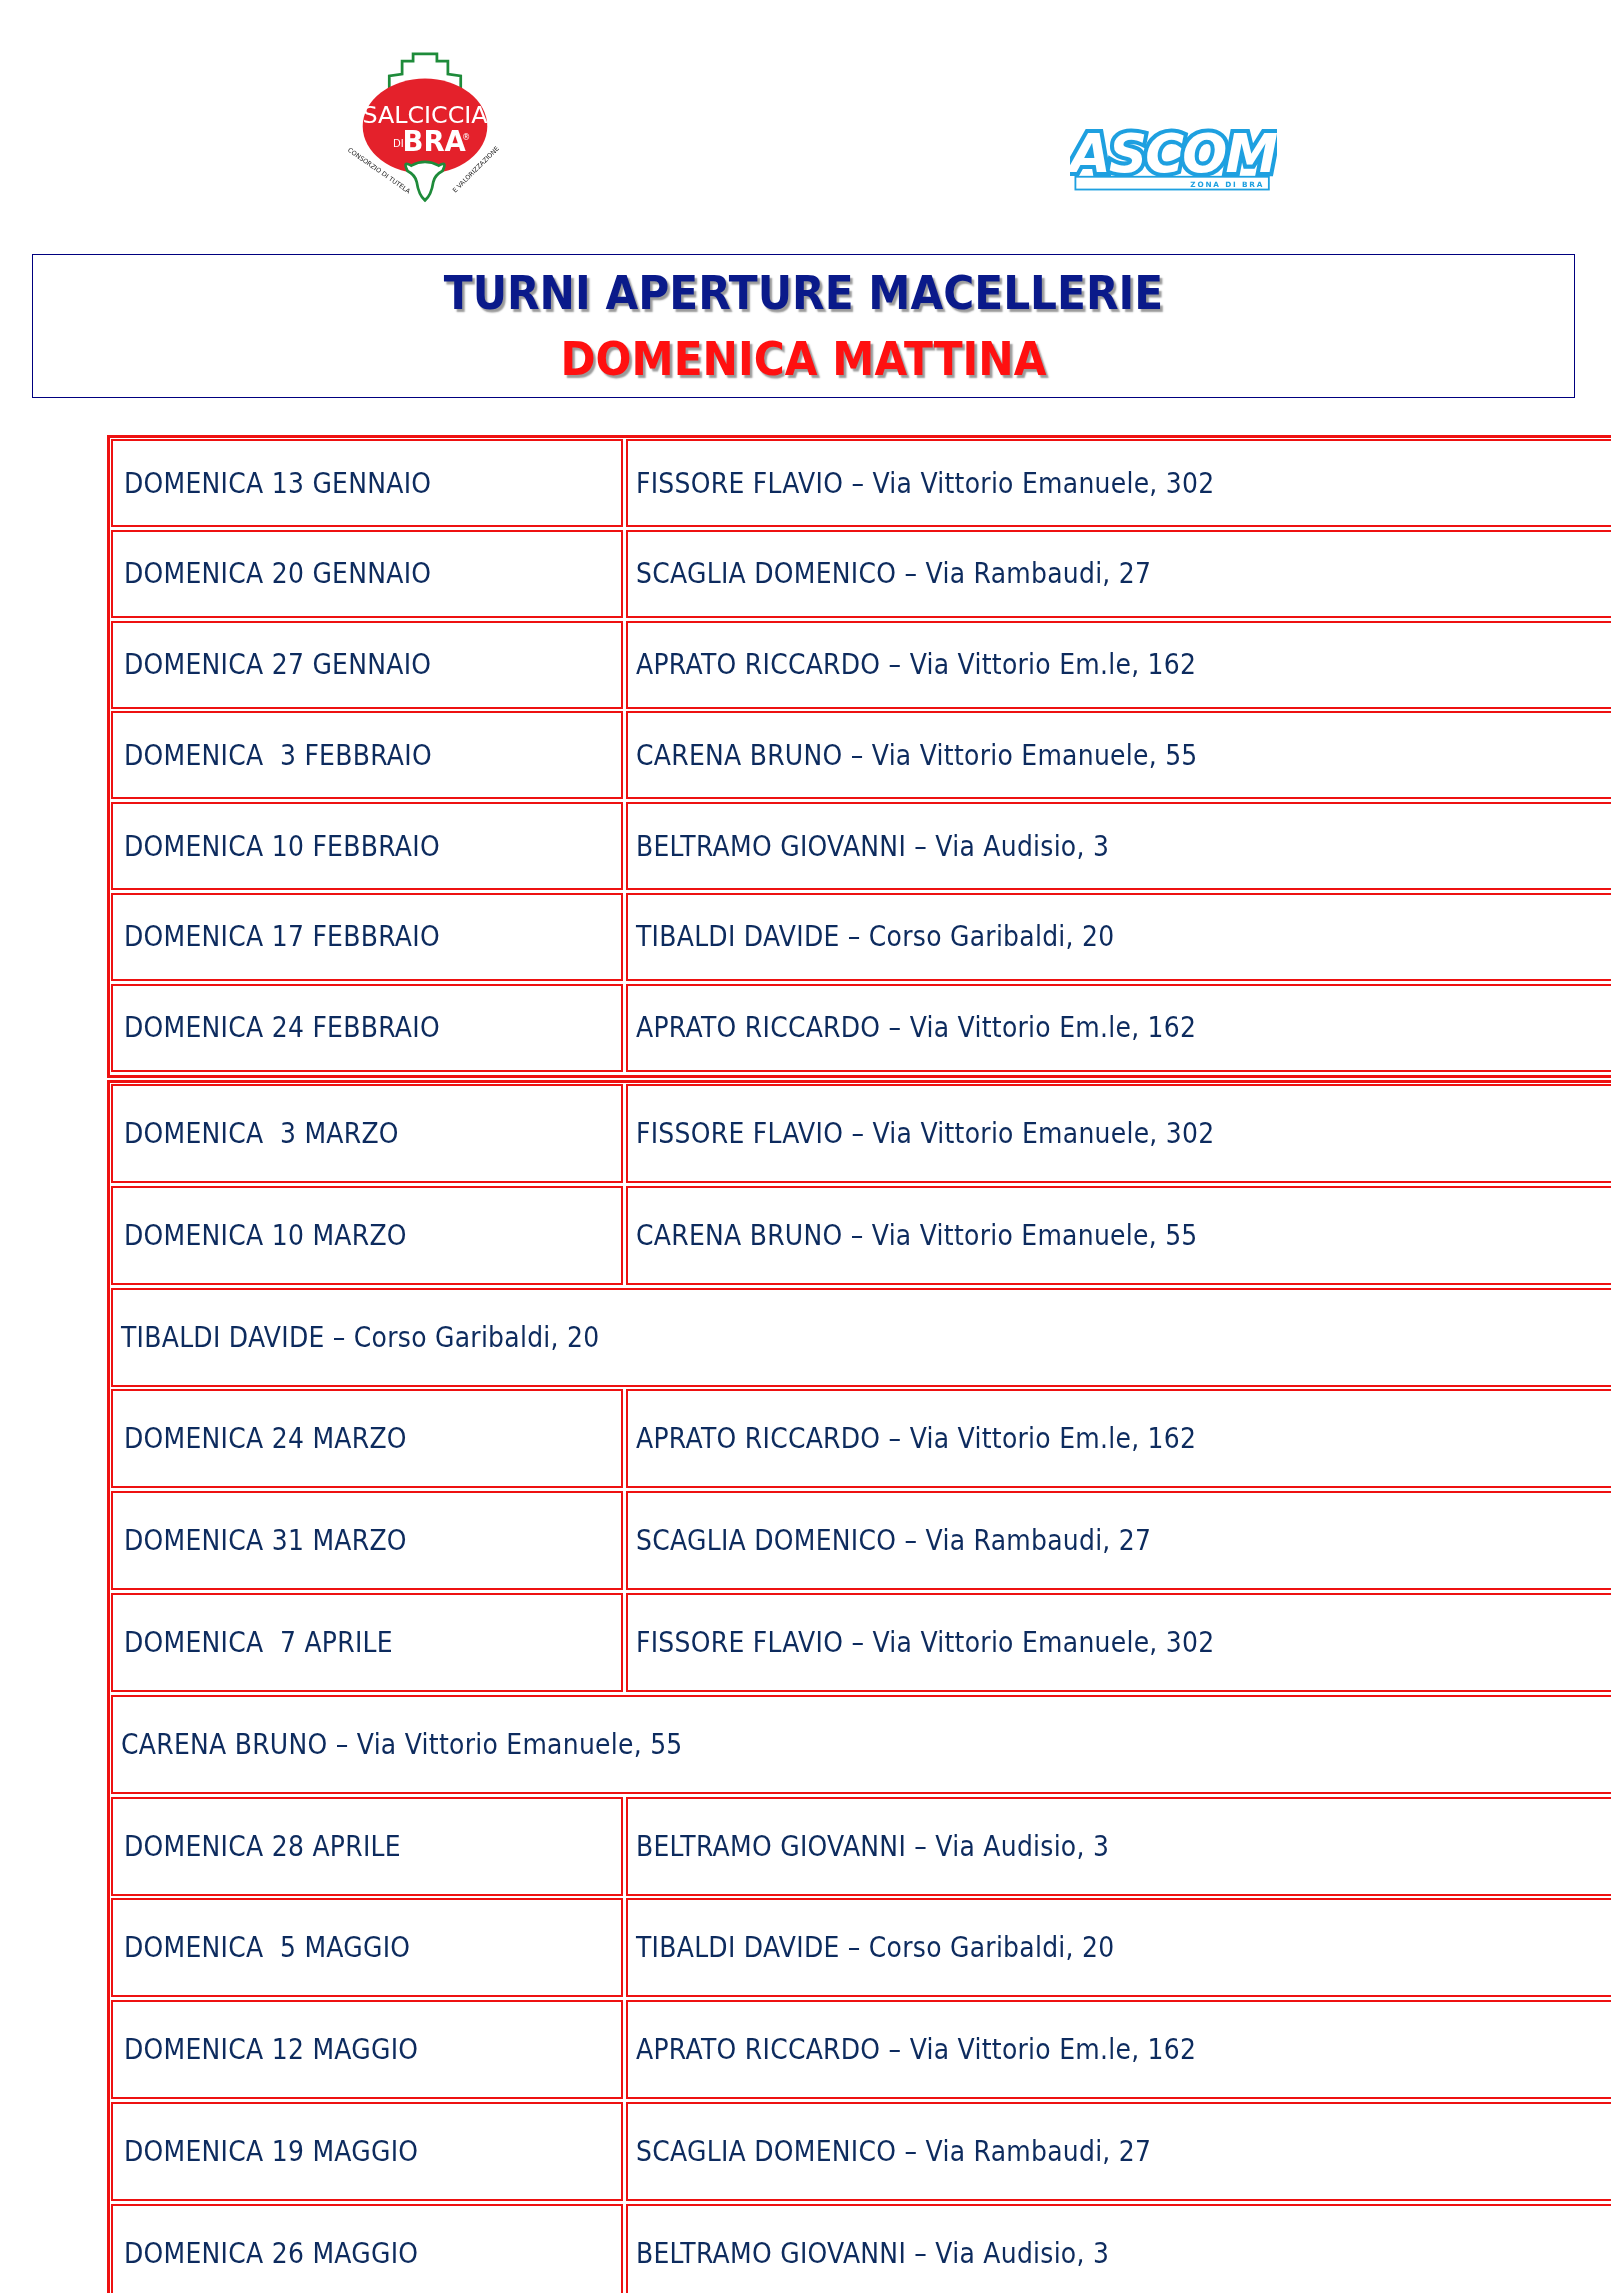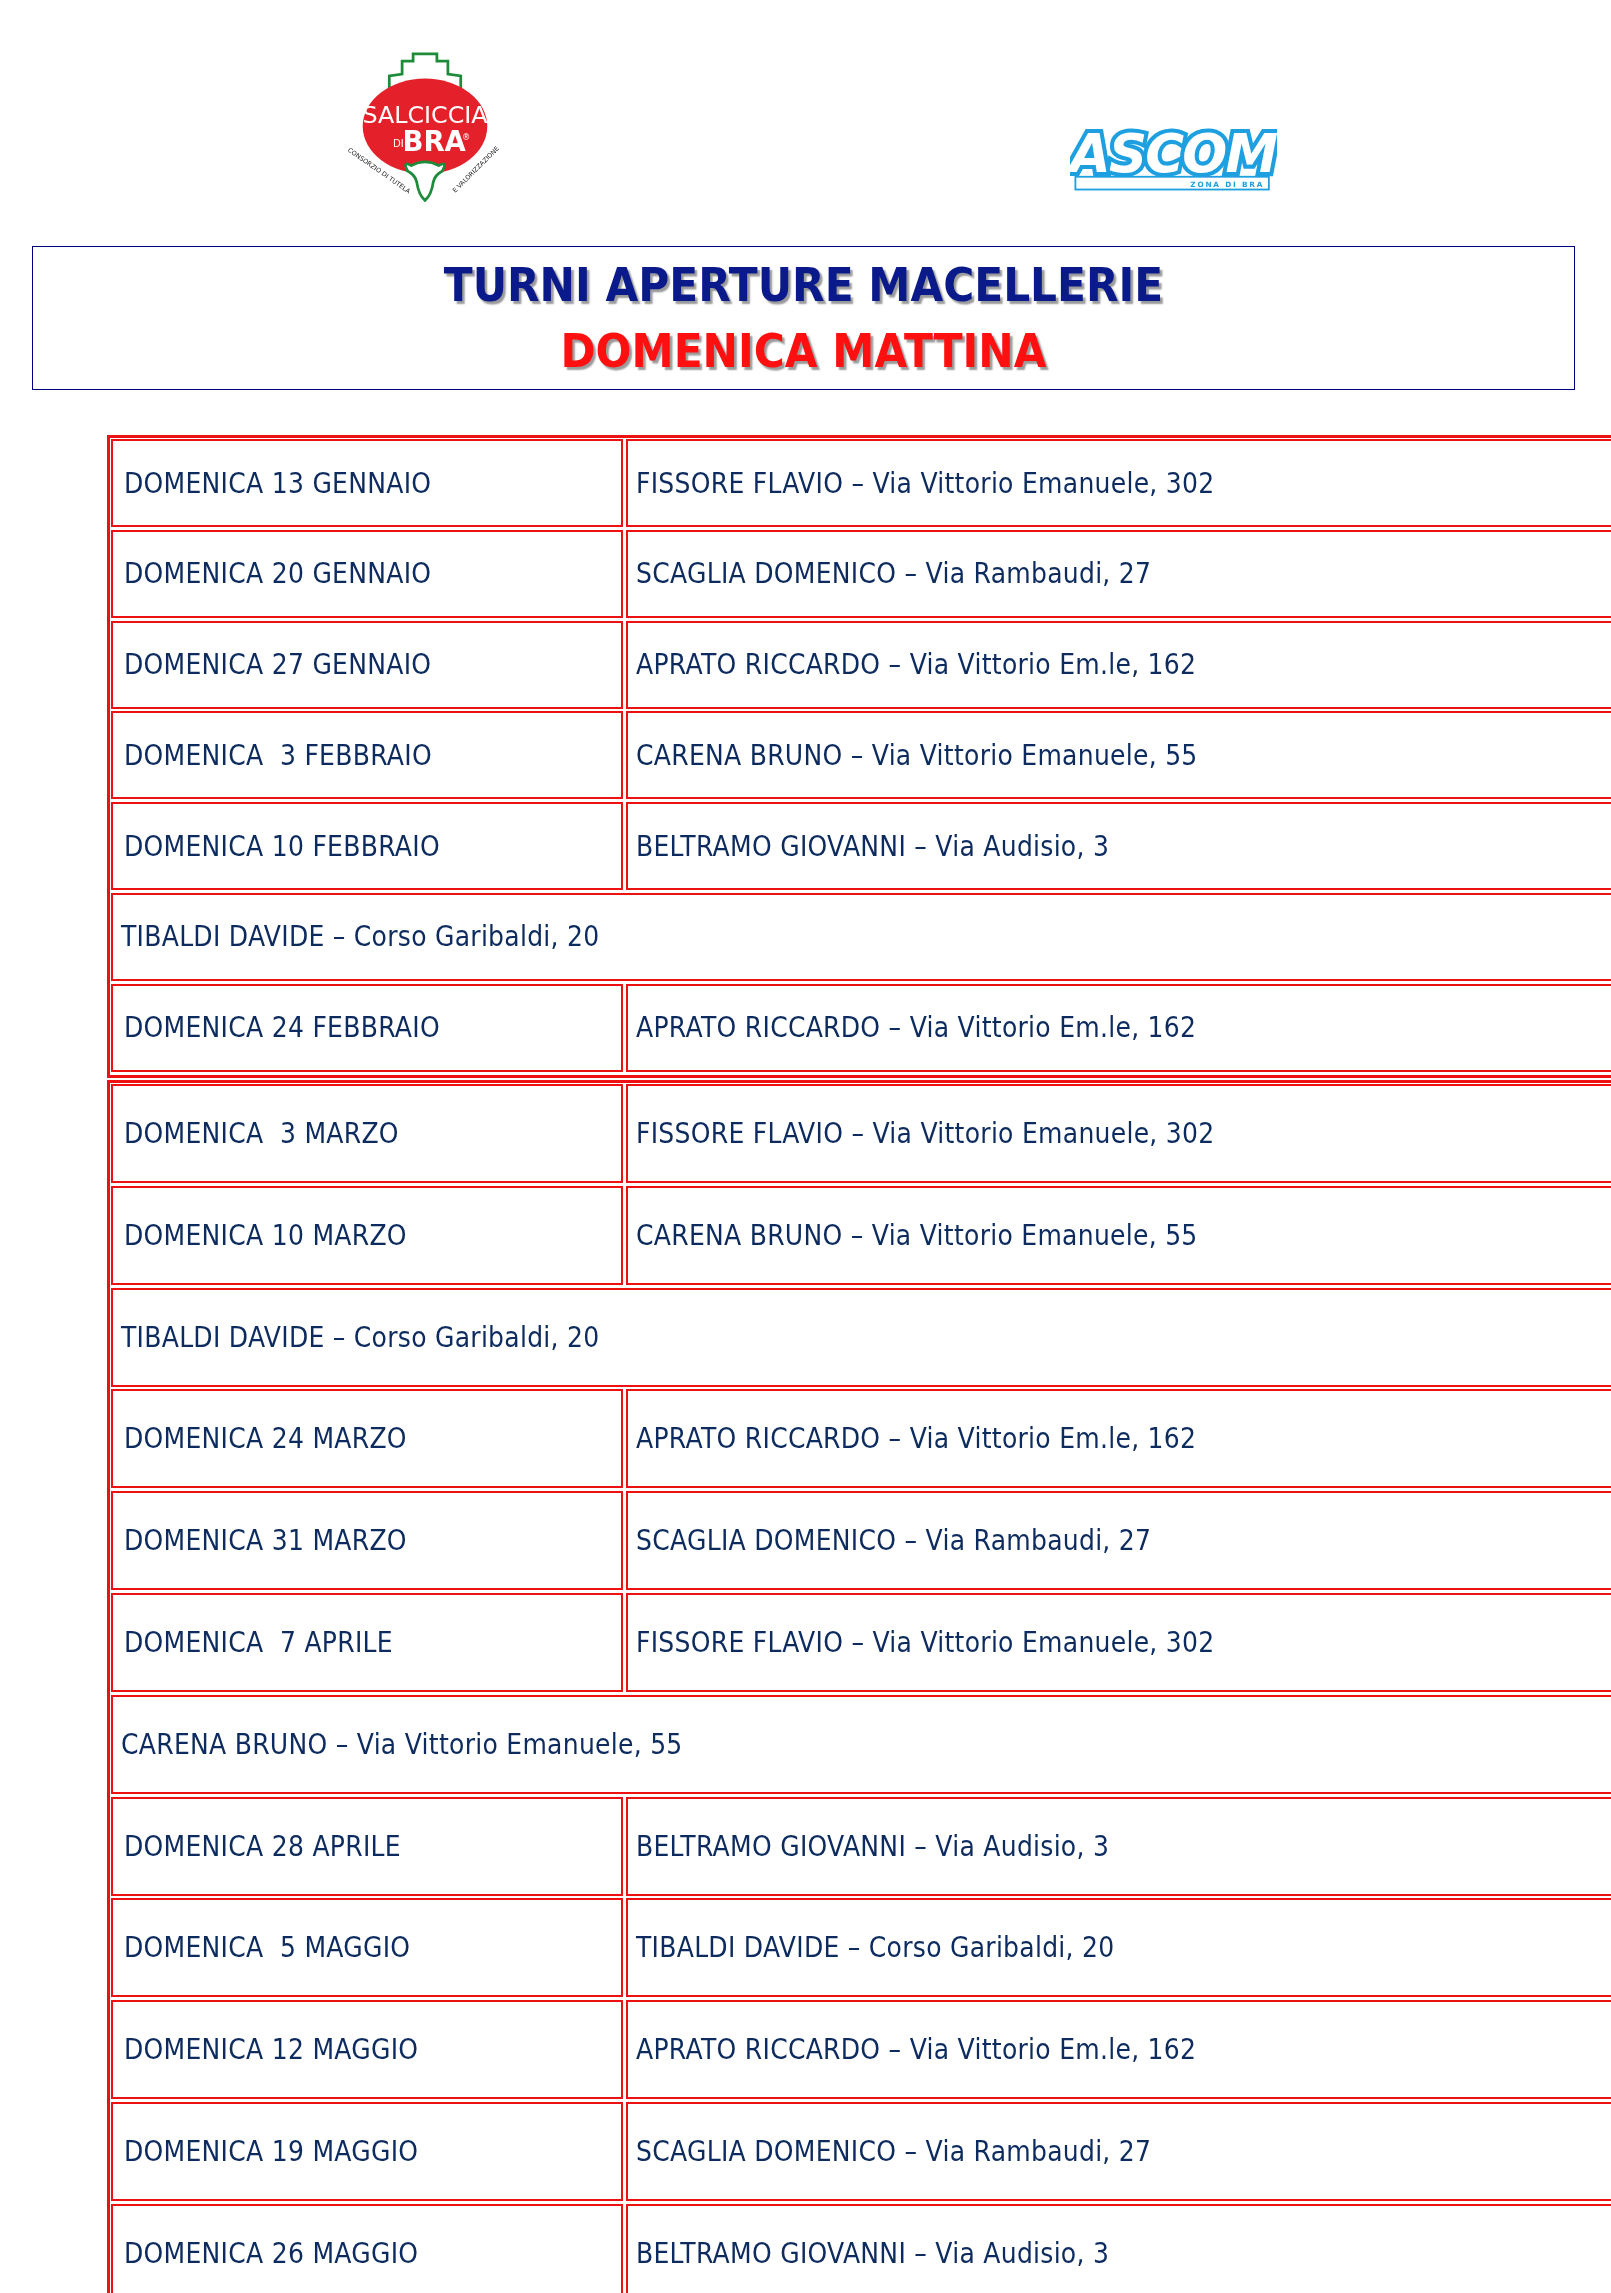--- a/index.html
+++ b/index.html
@@ -6,21 +6,21 @@
   body {
     width: 1612px; height: 2294px; position: relative; overflow: hidden;
     font-family: "DejaVu Sans", sans-serif;
   }
   
   .logo-salciccia { position: absolute; left: 338px; top: 48px; width: 174px; height: 161px; }
   .logo-ascom { position: absolute; left: 1070px; top: 99px; width: 207px; height: 73px; margin-top: 23px; }
 
   
   .title-box {
-    position: absolute; left: 32px; top: 246px; width: 1543px; height: 144px;
+    position: absolute; left: 32px; top: 254px; width: 1543px; height: 144px;
     border: 1.8px solid #00007f; box-sizing: border-box; text-align: center;
   }
   .title-line1 {
     position: absolute; left: 0; right: 0; top: 11px;
     font-family: "DejaVu Sans", sans-serif; font-weight: bold; font-size: 46px;
     color: #0a1a8a; letter-spacing: 0px;
     text-shadow: 2.8px 2.8px 1.8px #9a9a9a;
     transform: scaleX(0.92);
   }
   .title-line2 {
@@ -105,20 +105,21 @@
   </div>
   <div class="row">
     <div class="cell cell-date"><span>DOMENICA  3 FEBBRAIO</span></div>
     <div class="cell cell-shop"><span>CARENA BRUNO – Via Vittorio Emanuele, 55</span></div>
   </div>
   <div class="row">
     <div class="cell cell-date"><span>DOMENICA 10 FEBBRAIO</span></div>
     <div class="cell cell-shop"><span>BELTRAMO GIOVANNI – Via Audisio, 3</span></div>
   </div>
   <div class="row">
+    <div class="cell cell-date"><span>DOMENICA 17 FEBBRAIO</span></div>
     <div class="cell cell-shop"><span>TIBALDI DAVIDE – Corso Garibaldi, 20</span></div>
   </div>
   <div class="row">
     <div class="cell cell-date"><span>DOMENICA 24 FEBBRAIO</span></div>
     <div class="cell cell-shop"><span>APRATO RICCARDO – Via Vittorio Em.le, 162</span></div>
   </div>
 </div>
 
 <div class="table-block block-2">
   <div class="row">

